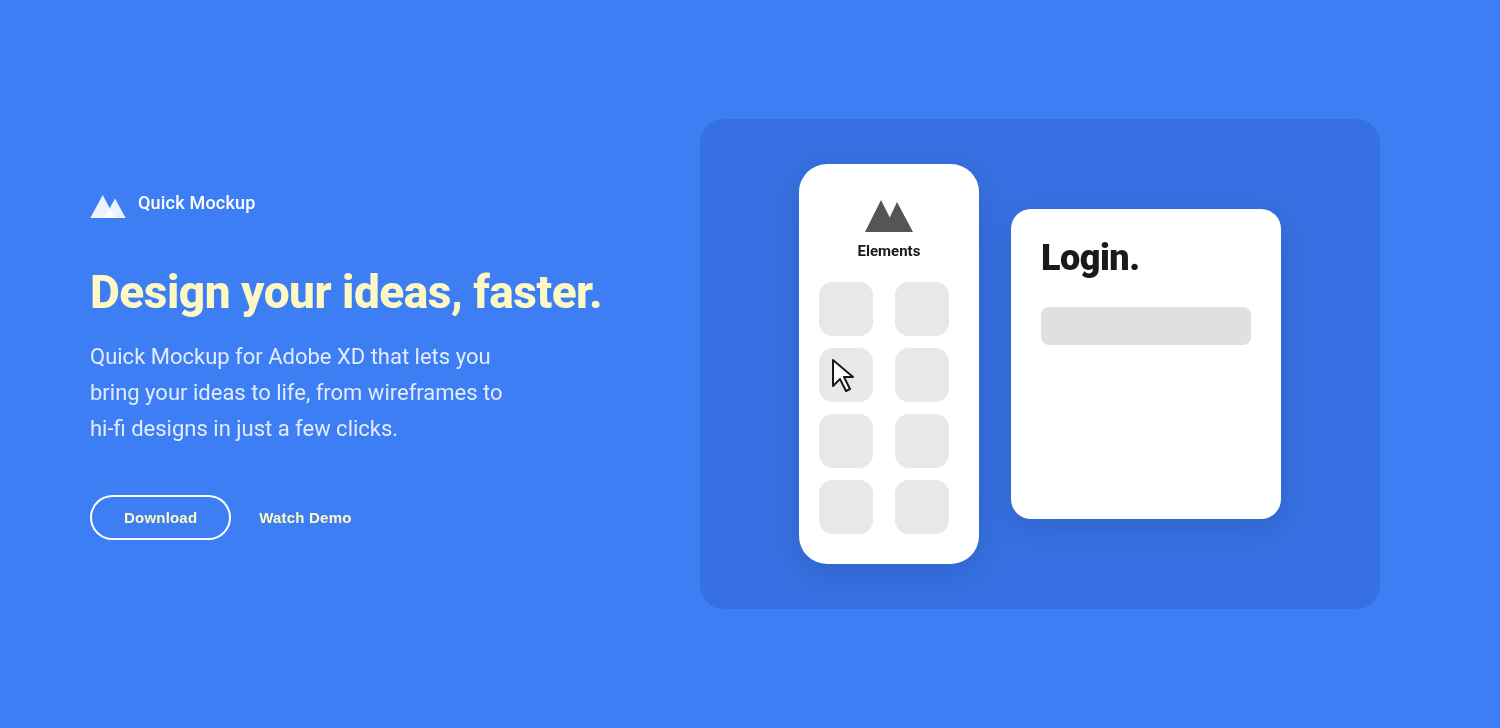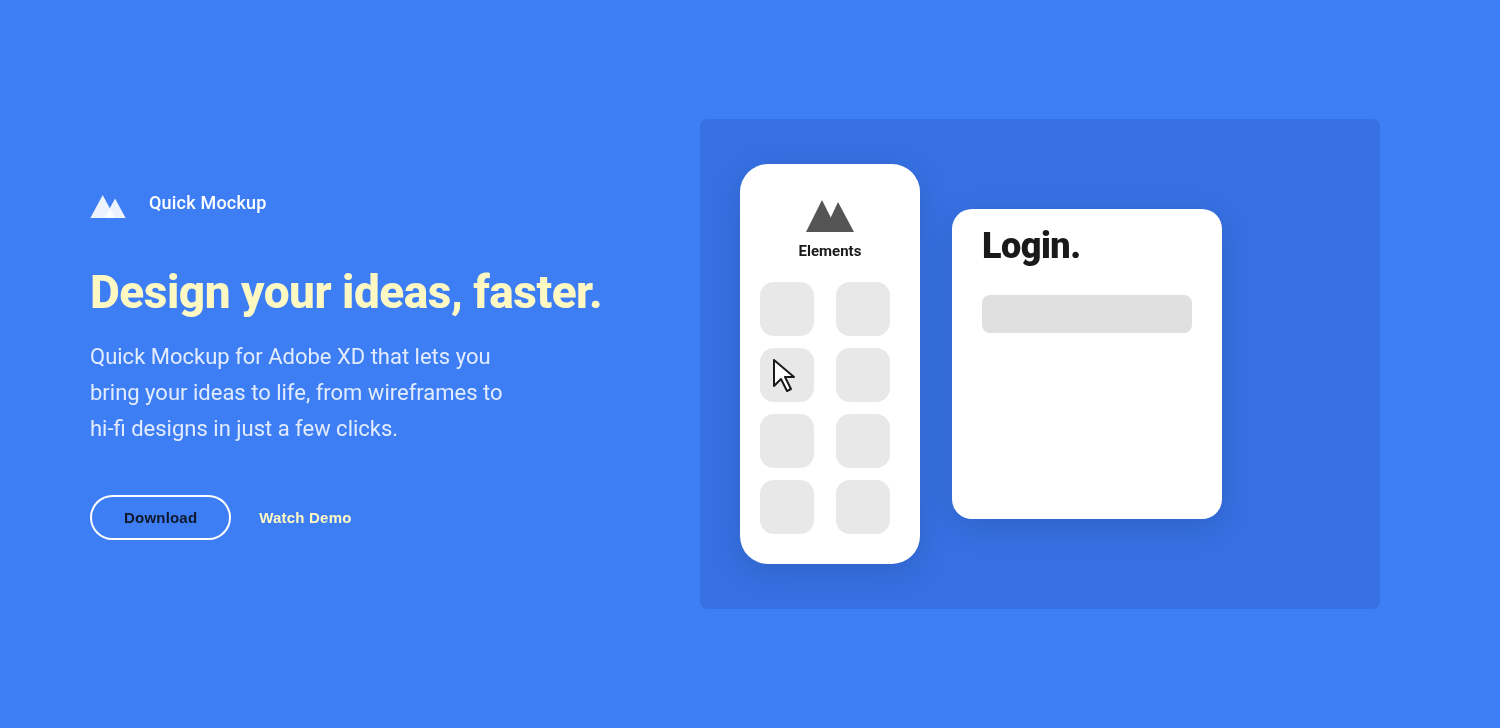--- a/index.html
+++ b/index.html
@@ -25,21 +25,21 @@
     .left-panel {
       flex: 0 0 520px;
       display: flex;
       flex-direction: column;
       gap: 0;
     }
 
     .brand {
       display: flex;
       align-items: center;
-      gap: 23px;
+      gap: 12px;
       margin-bottom: 48px;
     }
 
     .brand-logo {
       width: 36px;
       height: 30px;
     }
 
     .brand-name {
       color: #ffffff;
@@ -68,21 +68,21 @@
 
     .cta-row {
       display: flex;
       align-items: center;
       gap: 28px;
     }
 
     .btn-download {
       background: transparent;
       border: 2px solid #ffffff;
-      color: #0f172a;
+      color: #fef9c3;
       padding: 12px 32px;
       border-radius: 30px;
       font-size: 15px;
       font-weight: 600;
       cursor: pointer;
       letter-spacing: 0.2px;
     }
 
     .btn-watch {
       background: transparent;
@@ -99,25 +99,26 @@
       flex: 1;
       display: flex;
       justify-content: center;
       align-items: center;
       height: 100%;
       padding-left: 60px;
     }
 
     .mockup-container {
       background: rgba(50, 100, 210, 0.55);
-      border-radius: 8px;
+      border-radius: 24px;
       width: 680px;
       height: 490px;
       display: flex;
       align-items: center;
+      justify-content: center;
       gap: 32px;
       padding: 40px;
       position: relative;
     }
 
     
     .phone-card {
       background: #ffffff;
       border-radius: 28px;
       width: 180px;
@@ -159,21 +160,21 @@
 
     
     .login-card {
       background: #ffffff;
       border-radius: 20px;
       width: 270px;
       height: 310px;
       display: flex;
       flex-direction: column;
       align-items: flex-start;
-      padding: 16px 30px 28px;
+      padding: 28px 30px 28px;
       box-shadow: 0 8px 32px rgba(0,0,0,0.12);
     }
 
     .login-title {
       font-size: 36px;
       font-weight: 900;
       color: #1a1a1a;
       margin-bottom: 28px;
       letter-spacing: -0.5px;
     }

